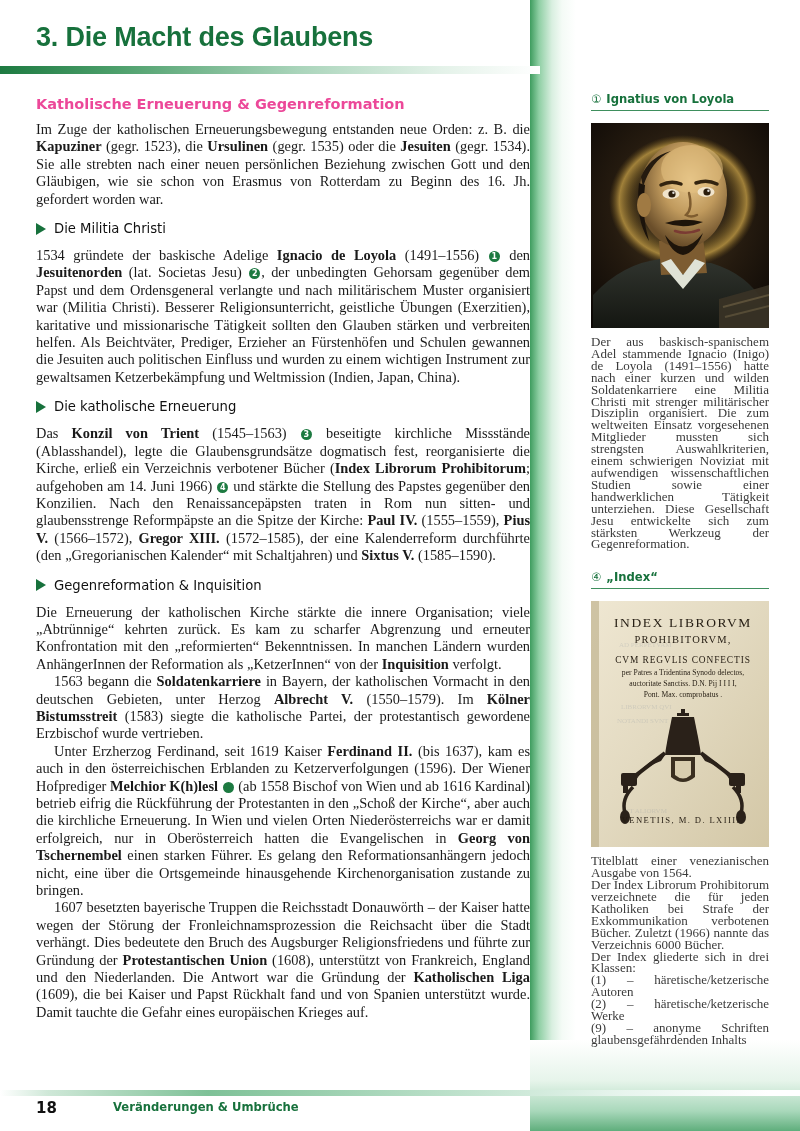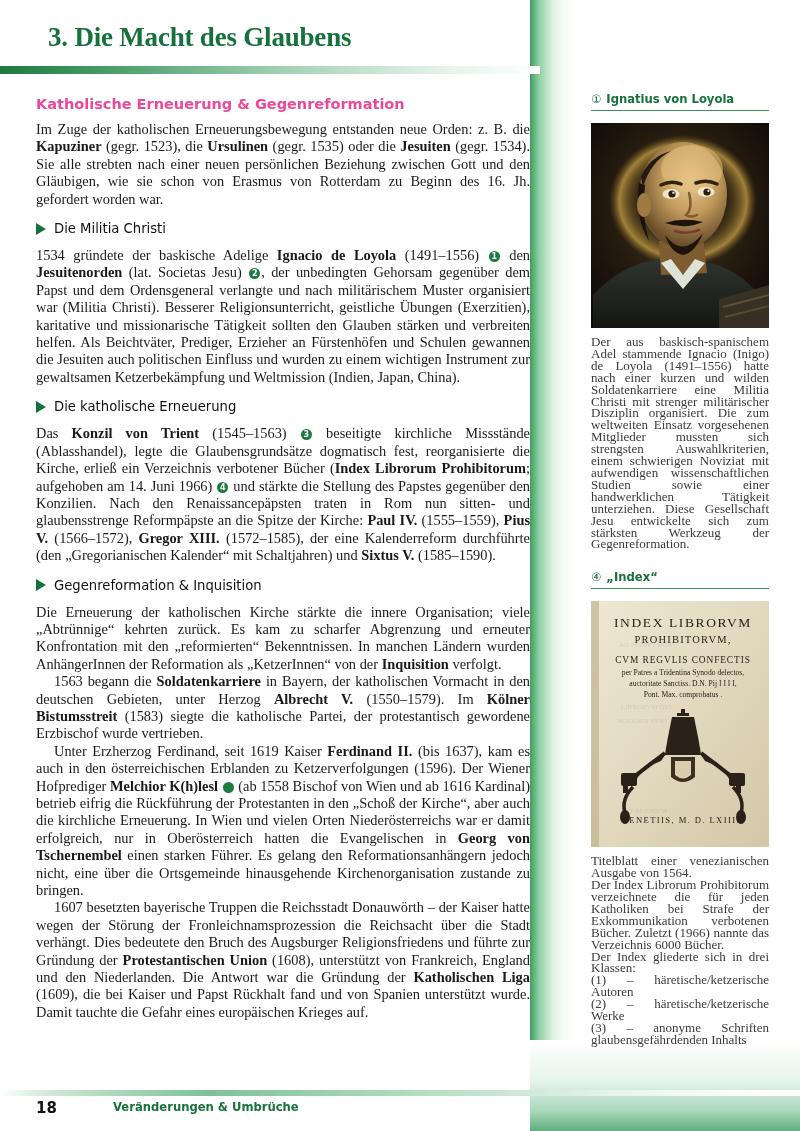--- a/index.html
+++ b/index.html
@@ -20,26 +20,26 @@
   .side-band-bottom{
     position:absolute;left:530px;top:1040px;width:270px;height:91px;
     background:linear-gradient(to bottom,#ffffff 0%,#e6f4ea 45%,#a9d8bb 78%,#5fae7c 100%);
   }
 
   
   .main{
     position:absolute;left:36px;top:0;width:494px;height:1131px;
   }
   .page-title{
-    font-family:Liberation Serif, serif;
+    font-family:Liberation Sans, sans-serif;
     font-weight:bold;
     font-size:27px;
     color:#17713c;
     letter-spacing:-0.2px;
-    position:absolute;top:22px;left:12px;white-space:nowrap;
+    position:absolute;top:22px;left:0;white-space:nowrap;
   }
   .title-rule{
     position:absolute;top:66px;left:-36px;width:540px;height:8px;
     background:linear-gradient(to right,#1d7a41 0%,#4ea06c 22%,#a9d4ba 55%,#e4f2e9 82%,#ffffff 100%);
   }
   .sec-title{
     font-family:"DejaVu Sans",sans-serif;
     font-weight:bold;font-size:14.5px;color:#ec4899;
     margin:4px 0 9px 0;
   }
@@ -315,21 +315,21 @@
           </g>
           <text x="92" y="222" font-size="8.6" fill="#241c12" font-family="Liberation Serif, serif" text-anchor="middle" letter-spacing="1.4">VENETIIS,  M.  D.  LXIIII.</text>
         </svg>
       </div>
 
       <p class="side-cap">Titelblatt einer venezianischen Ausgabe von 1564.</p>
       <p class="side-cap tight">Der Index Librorum Prohibitorum verzeichnete die für jeden Katholiken bei Strafe der Exkommunikation verbotenen Bücher. Zuletzt (1966) nannte das Verzeichnis 6000 Bücher.</p>
       <p class="side-cap tight">Der Index gliederte sich in drei Klassen:</p>
       <p class="side-cap tight">(1) – häretische/ketzerische Autoren</p>
       <p class="side-cap tight">(2) – häretische/ketzerische Werke</p>
-      <p class="side-cap tight">(3) – anonyme Schriften glaubensgefährdenden Inhalts</p>
+      <p class="side-cap tight">(9) – anonyme Schriften glaubensgefährdenden Inhalts</p>
     </div>
   </div>
 
   <div class="footer-rule"></div>
   <div class="footer-pg">18</div>
   <div class="footer-txt">Veränderungen &amp; Umbrüche</div>
 
 </div>
 
 </body></html>

